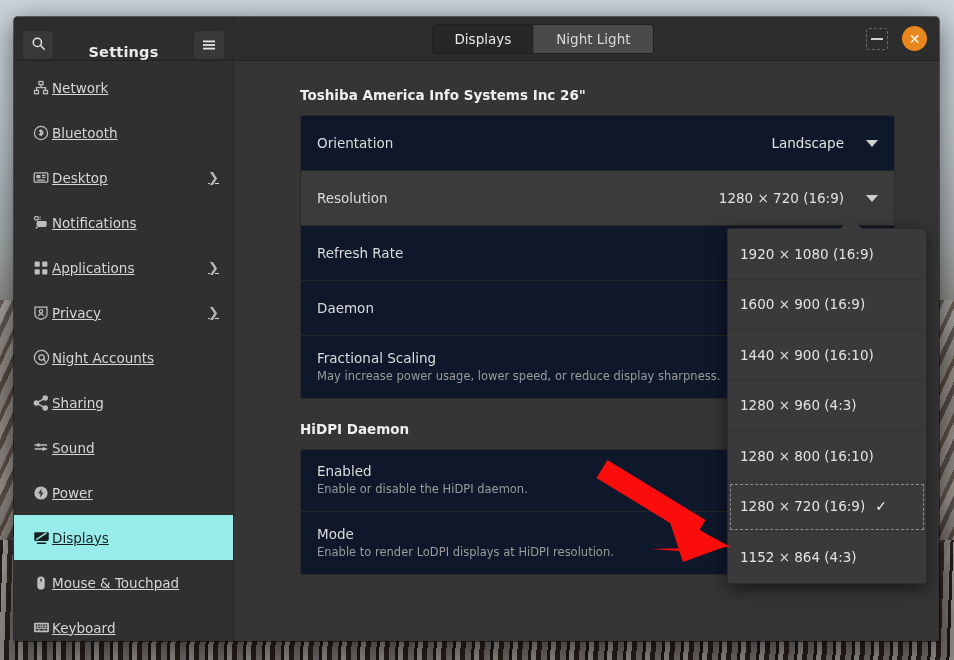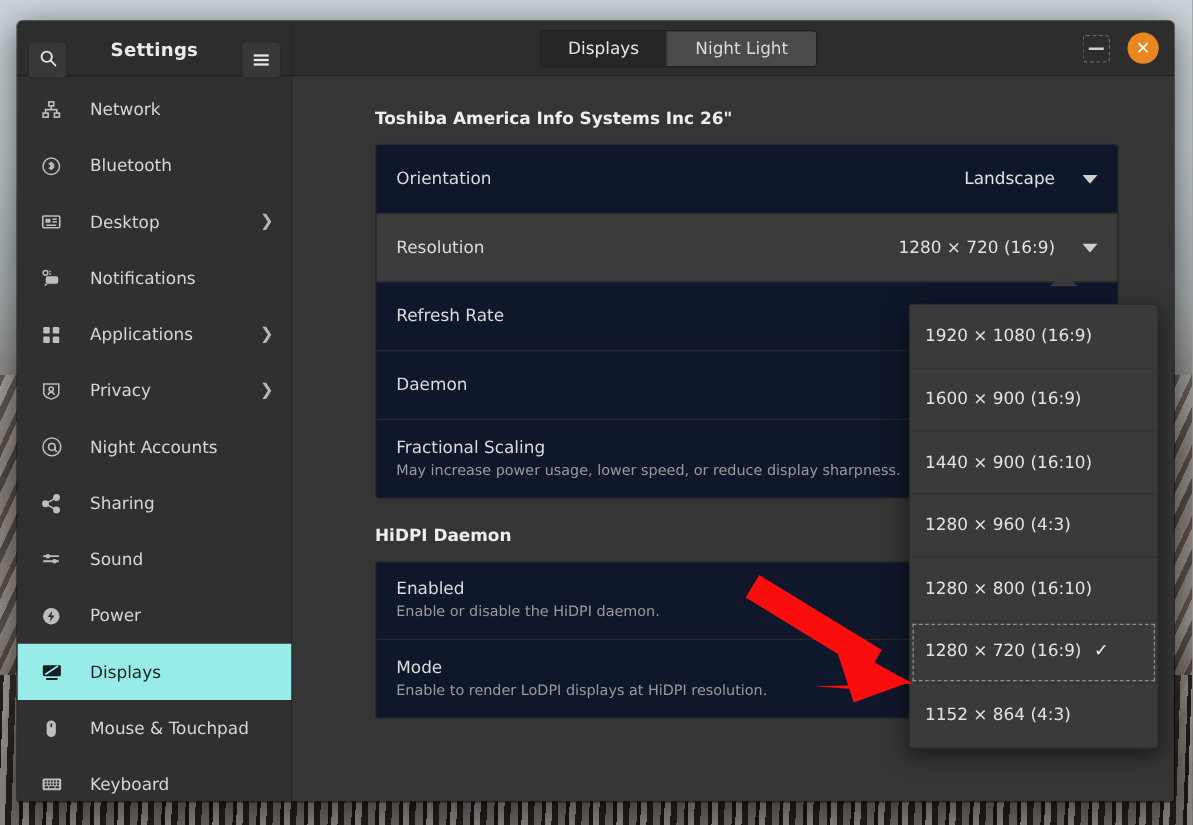--- a/index.html
+++ b/index.html
@@ -65,23 +65,23 @@
     align-items: center;
     background: #2d2d2d;
     border-bottom: 1px solid #222;
     position: relative;
     flex: 0 0 44px;
   }
   .tb-left {
     width: 220px;
     height: 100%;
     display: flex;
-    align-items: flex-start;
+    align-items: flex-end;
     justify-content: space-between;
-    padding: 16px 8px;
+    padding: 0 8px;
     background: #2d2d2d;
     border-right: 1px solid #262626;
   }
   .icon-btn {
     width: 32px; height: 30px;
     background: #383838;
     border: 1px solid #2a2a2a;
     border-radius: 4px;
     display: flex; align-items: center; justify-content: center;
     color: #e6e6e6;
@@ -157,21 +157,22 @@
     padding-top: 4px;
     flex: 0 0 220px;
   }
   .side-item {
     height: 45px;
     display: flex;
     align-items: center;
     padding: 0 14px 0 18px;
     color: #d6d6d6;
     font-size: 13.5px;
-    gap: 22px;
+    gap: 2px;
+    text-decoration: underline;
   }
   .side-item .sicon {
     width: 18px; height: 18px;
     display: flex; align-items: center; justify-content: center;
     color: #bdbdbd;
     flex: 0 0 18px;
   }
   .side-item .slabel { flex: 1; }
   .side-item .chev { color: #b5b5b5; font-size: 13px; }
   .side-item.selected {
@@ -243,21 +244,21 @@
     padding: 6px 18px;
     font-size: 13px;
     color: #e8e8e8;
   }
   .section-gap { height: 22px; }
 
   
   .dropdown {
     position: absolute;
     left: 727px;
-    top: 243px;
+    top: 228px;
     width: 200px;
     background: #3a3a3a;
     border: 1px solid #2b2b2b;
     border-radius: 3px;
     box-shadow: 0 5px 18px rgba(0,0,0,.55);
     z-index: 40;
     overflow: hidden;
   }
   .dd-tail {
     position: absolute;

